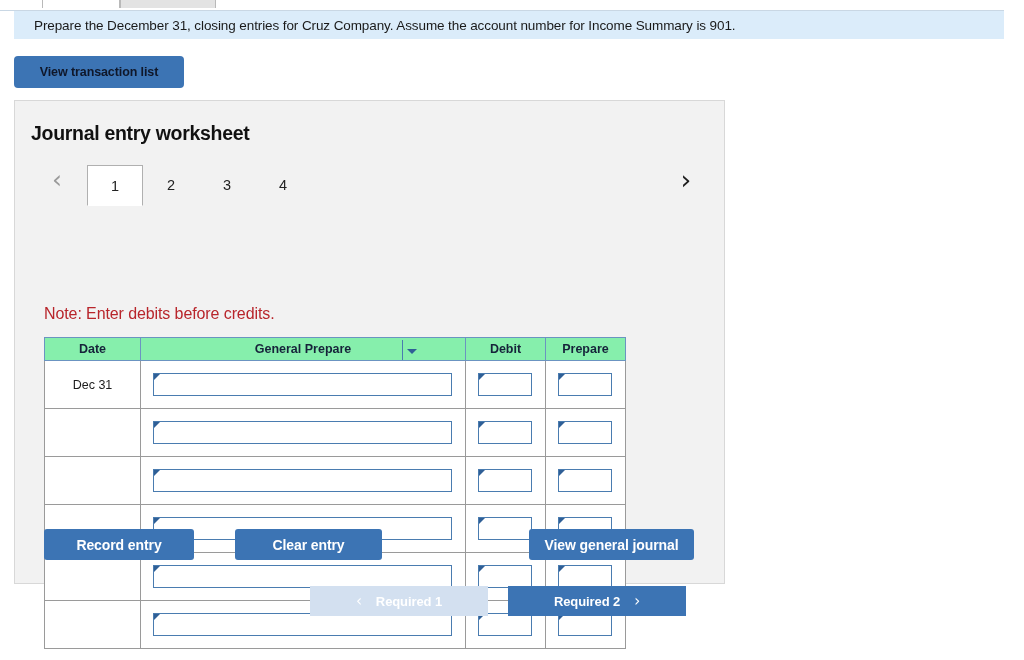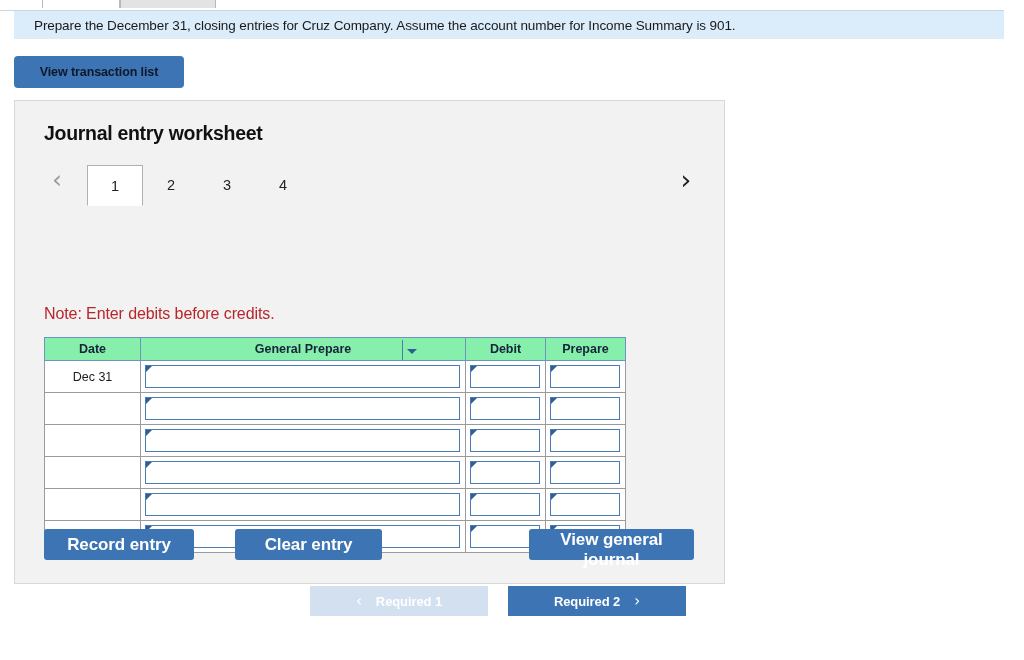--- a/index.html
+++ b/index.html
@@ -54,21 +54,21 @@
   }
 
   
   #worksheet-panel {
     position: absolute; left: 14px; top: 100px;
     width: 711px; height: 484px;
     background: #f2f2f2;
     border: 1px solid #d8d8d8;
   }
   #worksheet-title {
-    position: absolute; left: 29px; top: 21px;
+    position: absolute; left: 16px; top: 21px;
     font-size: 19.5px; font-weight: bold; color: #111111;
     letter-spacing: -0.3px;
   }
 
   
   #tab-row {
     position: absolute; left: 29px; top: 56px;
     width: 655px; height: 48px;
   }
   .chev {
@@ -130,21 +130,21 @@
     background: #86efac;
     border: 1px solid #6b94c1;
     color: #16233a;
     font-size: 12.5px; font-weight: bold;
     height: 23px; padding: 0;
     position: relative;
   }
   #journal-table td {
     border: 1px solid #9a9a9a;
     background: #ffffff;
-    padding: 4px;
+    padding: 12px;
     height: 25px;
   }
   td.date-cell {
     text-align: center;
     font-size: 12.5px; color: #1c1c1c;
     border-left: 1px solid #8c8c8c;
     border-right: 1px solid #8c8c8c;
   }
   td.field-cell {
     border: none;
@@ -176,21 +176,21 @@
     width: 1px; height: 20px;
     background: #4a7cb0;
   }
 
   
   .act-btn {
     position: absolute;
     height: 31px;
     background: #3c74b4;
     border: none; border-radius: 3px;
-    color: #ffffff; font-size: 17px; font-weight: bold;
+    color: #ffffff; font-size: 14px; font-weight: bold;
     font-family: "Liberation Sans", sans-serif;
     cursor: pointer; letter-spacing: -0.1px;
   }
   #record-entry-btn { left: 29px; top: 428px; width: 150px; }
   #clear-entry-btn  { left: 220px; top: 428px; width: 147px; }
   #view-general-journal-btn { left: 514px; top: 428px; width: 165px; }
 
   
   #required-nav {
     position: absolute; left: 0px; top: 586px;

